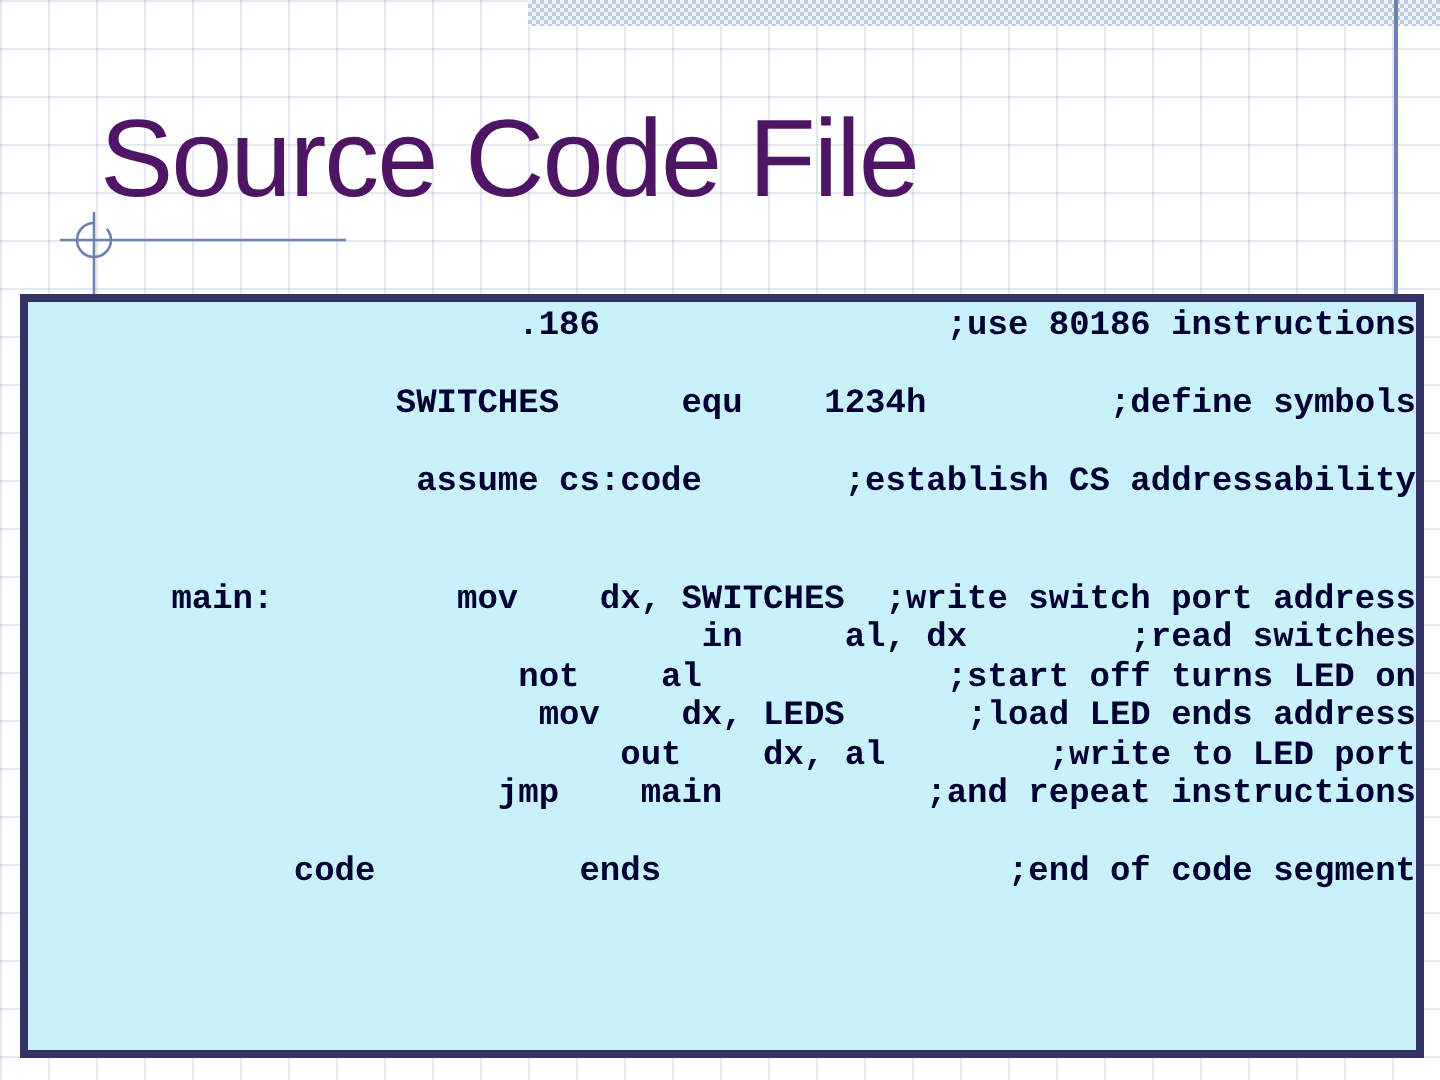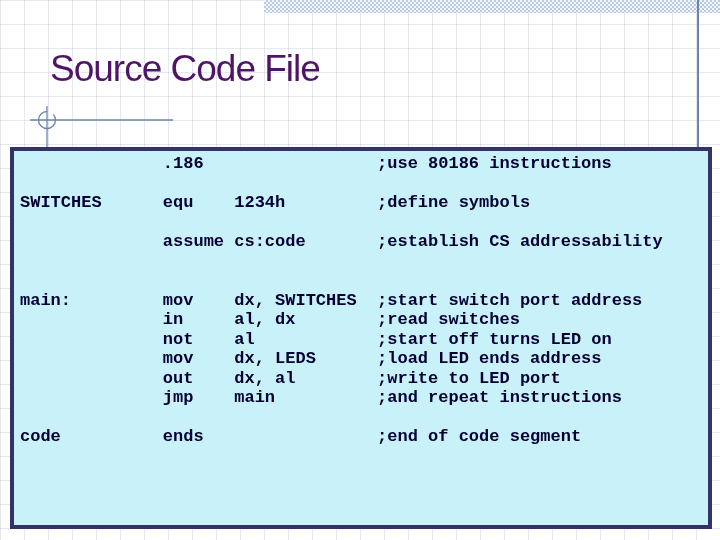--- a/index.html
+++ b/index.html
@@ -21,21 +21,21 @@
   }
   .vertical-accent-line {
     position: absolute;
     left: 697px; top: 0; width: 2px; height: 147px;
     background: var(--accent-line, #6d83af);
   }
   .slide-title {
     position: absolute;
     left: 50px; top: 48px;
     margin: 0;
-    font-size: 37px;
+    font-size: 55px;
     font-weight: 400;
     letter-spacing: -1px;
     line-height: 1.15;
     color: var(--title-text, #4f1565);
   }
   .ornament {
     position: absolute;
     left: 28px; top: 103px;
     width: 150px; height: 44px;
   }
@@ -50,20 +50,21 @@
     overflow: hidden;
   }
   .code-line {
     height: 19.5px;
     line-height: 19.5px;
     white-space: pre;
     font-family: "Liberation Mono", "DejaVu Sans Mono", monospace;
     font-size: 17px;
     font-weight: 700;
     color: var(--code-text, #000033);
+    text-align: right;
   }
 </style>
 </head>
 <body>
 
 <div class="slide">
 
   <div class="header-accent-bar"></div>
 
   <div class="vertical-accent-line"></div>
@@ -77,21 +78,21 @@
   </svg>
 
   <div class="source-code-panel">
       <div class="code-line">              .186                 ;use 80186 instructions</div>
       <div class="code-line">&nbsp;</div>
       <div class="code-line">SWITCHES      equ    1234h         ;define symbols</div>
       <div class="code-line">&nbsp;</div>
       <div class="code-line">              assume cs:code       ;establish CS addressability</div>
       <div class="code-line">&nbsp;</div>
       <div class="code-line">&nbsp;</div>
-      <div class="code-line">main:         mov    dx, SWITCHES  ;start switch port address</div>
+      <div class="code-line">main:         mov    dx, SWITCHES  ;write switch port address</div>
       <div class="code-line">              in     al, dx        ;read switches</div>
       <div class="code-line">              not    al            ;start off turns LED on</div>
       <div class="code-line">              mov    dx, LEDS      ;load LED ends address</div>
       <div class="code-line">              out    dx, al        ;write to LED port</div>
       <div class="code-line">              jmp    main          ;and repeat instructions</div>
       <div class="code-line">&nbsp;</div>
       <div class="code-line">code          ends                 ;end of code segment</div>
       <div class="code-line">&nbsp;</div>
     </div>
 

